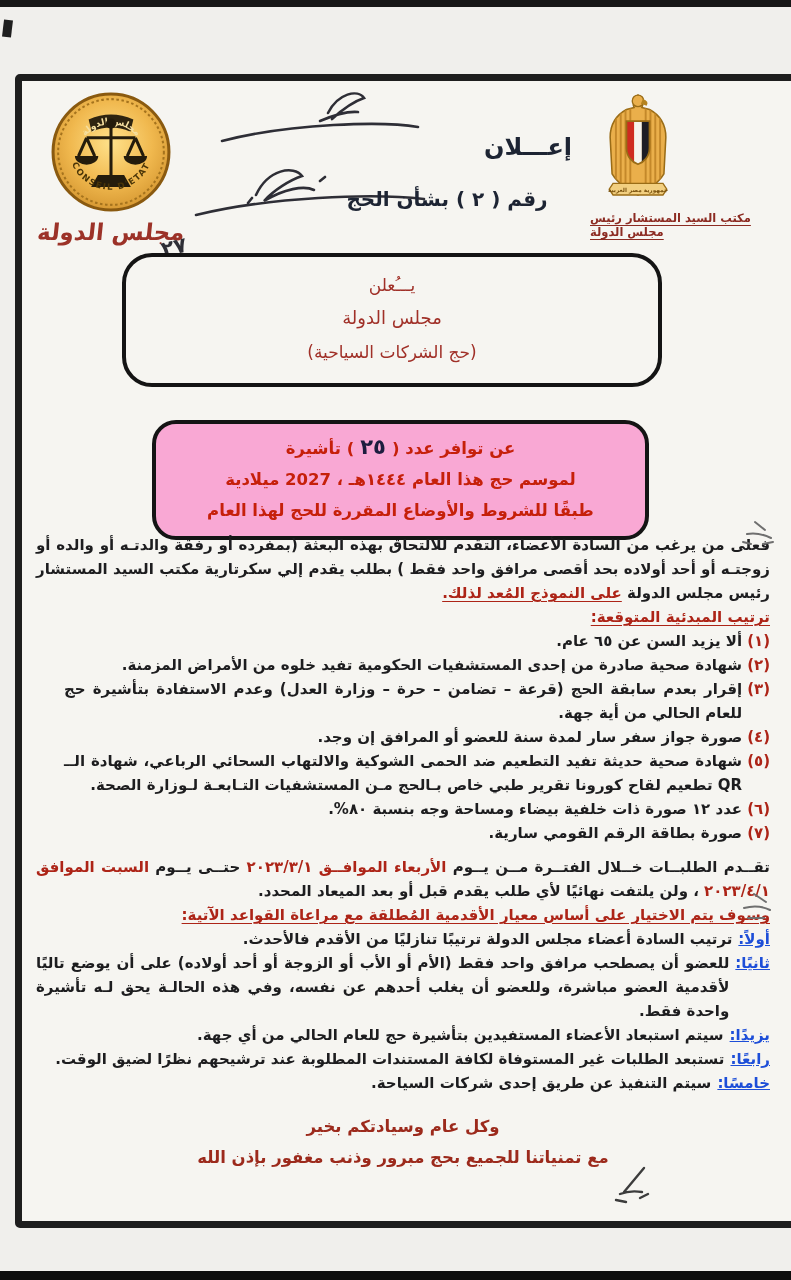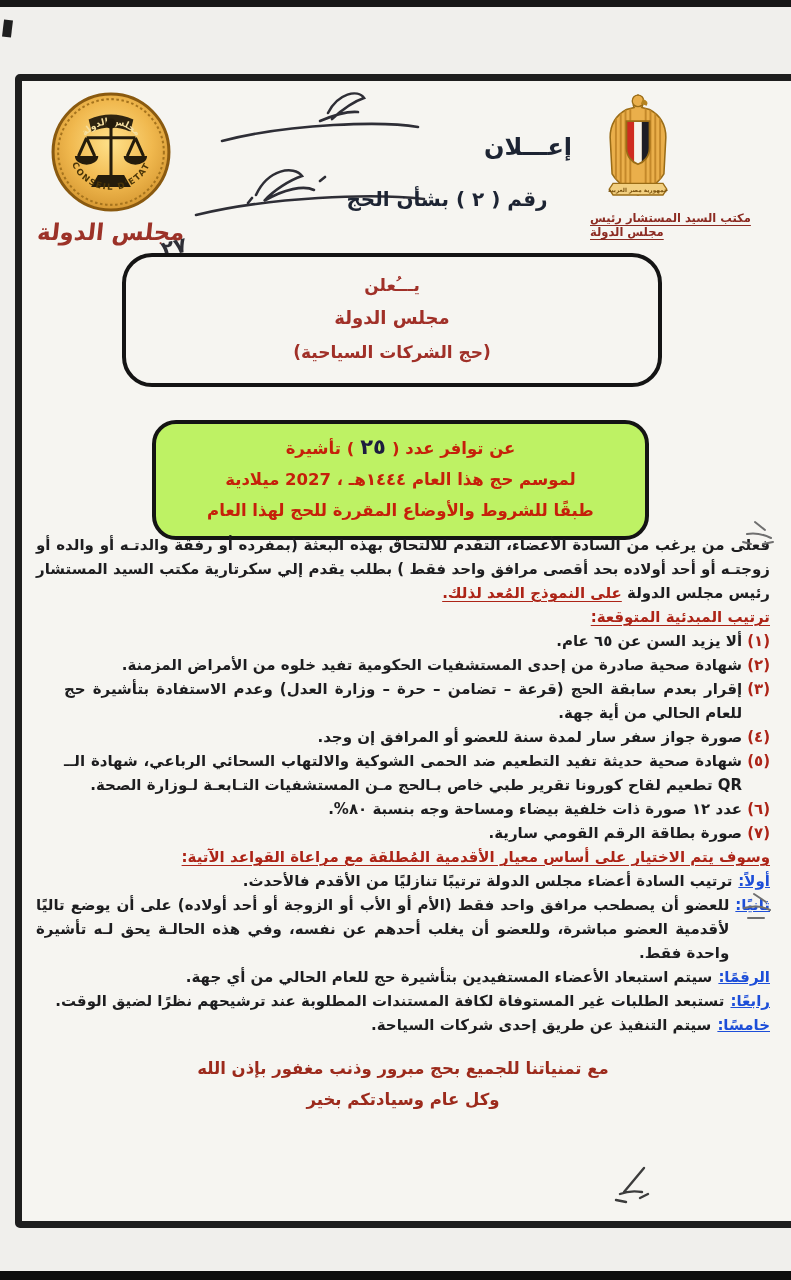--- a/index.html
+++ b/index.html
@@ -15,26 +15,26 @@
   .seal{position:absolute;left:14px;top:10px;width:150px;text-align:center;}
   .seal-caption{margin-top:2px;font-size:23px;font-weight:bold;color:#9c3228;letter-spacing:1px;transform:skewX(-6deg);}
   .title-block{position:absolute;left:300px;top:52px;width:250px;text-align:center;color:#1d2433;}
   .title-1{font-size:24px;font-weight:bold;letter-spacing:1px;text-align:right;}
   .title-2{font-size:20px;font-weight:bold;margin-top:26px;}
   .emblem{position:absolute;left:568px;top:8px;width:200px;text-align:left;}
   .emblem-caption{margin-top:4px;font-size:11.5px;font-weight:bold;color:#8c2b22;text-decoration:underline;text-underline-offset:3px;}
   .signature{position:absolute;left:138px;top:0px;width:300px;height:180px;pointer-events:none;}
 
   
-  .announce-box{position:absolute;left:100px;top:172px;width:540px;box-sizing:border-box;border:4px solid #141414;border-radius:30px;padding:12px 14px 14px;text-align:center;color:#a03028;font-weight:bold;}
+  .announce-box{position:absolute;left:100px;top:172px;width:540px;box-sizing:border-box;border:4px solid #141414;border-radius:30px;padding:12px 14px 14px;text-align:center;color:#a03028;font-weight:normal;}
   .ab-l1{font-size:17px;line-height:32px;}
   .ab-l2{font-size:18px;line-height:34px;}
   .ab-l3{font-size:16px;line-height:34px;}
   .ab-l4{font-size:17px;line-height:34px;}
-  .orange-box{position:absolute;left:130px;top:339px;width:497px;box-sizing:border-box;border:4px solid #141414;border-radius:24px;background:#bef264;padding:8px 10px 10px;text-align:center;color:#c6200a;font-weight:bold;}
+  .orange-box{position:absolute;left:130px;top:339px;width:497px;box-sizing:border-box;border:4px solid #141414;border-radius:24px;background:#f9a8d4;padding:8px 10px 10px;text-align:center;color:#c6200a;font-weight:bold;}
   .ob-line{font-size:16.5px;line-height:31px;}
   .ob-count{color:#1d1d3f;font-size:21px;padding:0 6px;letter-spacing:2px;}
 
   
   .doc-body{position:absolute;left:14px;top:452px;width:734px;direction:rtl;font-size:15px;font-weight:bold;color:#1d1d1f;line-height:24px;text-align:justify;}
   .doc-body p{margin:0;}
   .red{color:#ad2417;}
   .red-ul{color:#ad2417;text-decoration:underline;text-underline-offset:3px;margin-left:40px;}
   .cond{display:flex;gap:5px;}
   .cnum{color:#ad2417;flex:0 0 auto;}
@@ -182,47 +182,48 @@
           </div>
         <div class="cond">
             <span class="cnum">(٦)</span>
             <span class="ctext">عدد ١٢ صورة ذات خلفية بيضاء ومساحة وجه بنسبة ٨٠%.</span>
           </div>
         <div class="cond">
             <span class="cnum">(٧)</span>
             <span class="ctext">صورة بطاقة الرقم القومي سارية.</span>
           </div>
 
+        <p class="dates-p"><span>تقــدم الطلبــات خــلال الفتــرة مــن يــوم </span><span class="red">الأربعاء الموافــق ٢٠٢٣/٣/١</span><span> حتــى يــوم </span><span class="red">السبت الموافق ٢٠٢٣/٤/١</span><span> ، ولن يلتفت نهائيًا لأي طلب يقدم قبل أو بعد الميعاد المحدد.</span></p>
 
         <p class="red-ul">وسوف يتم الاختيار على أساس معيار الأقدمية المُطلقة مع مراعاة القواعد الآتية:</p>
 
         <div class="rule">
             <span class="rlabel">أولاً:</span>
             <span class="rtext">ترتيب السادة أعضاء مجلس الدولة ترتيبًا تنازليًا من الأقدم فالأحدث.</span>
           </div>
         <div class="rule">
             <span class="rlabel">ثانيًا:</span>
             <span class="rtext">للعضو أن يصطحب مرافق واحد فقط (الأم أو الأب أو الزوجة أو أحد أولاده) على أن يوضع تاليًا لأقدمية العضو مباشرة، وللعضو أن يغلب أحدهم عن نفسه، وفي هذه الحالـة يحق لـه تأشيرة واحدة فقط.</span>
           </div>
         <div class="rule">
-            <span class="rlabel">الرقمًا:</span>
+            <span class="rlabel">يزيدًا:</span>
             <span class="rtext">سيتم استبعاد الأعضاء المستفيدين بتأشيرة حج للعام الحالي من أي جهة.</span>
           </div>
         <div class="rule">
             <span class="rlabel">رابعًا:</span>
             <span class="rtext">تستبعد الطلبات غير المستوفاة لكافة المستندات المطلوبة عند ترشيحهم نظرًا لضيق الوقت.</span>
           </div>
         <div class="rule">
             <span class="rlabel">خامسًا:</span>
             <span class="rtext">سيتم التنفيذ عن طريق إحدى شركات السياحة.</span>
           </div>
 
         <div class="closing">
+          <div>وكل عام وسيادتكم بخير</div>
           <div>مع تمنياتنا للجميع بحج مبرور وذنب مغفور بإذن الله</div>
-          <div>وكل عام وسيادتكم بخير</div>
         </div>
       </div>
 
     </div>
   </div>
 
   <svg class="scribble" style="left:733px;top:518px;" width="48" height="42" viewBox="0 0 48 42">
     <g stroke="#6f6f6f" stroke-width="2" fill="none" stroke-linecap="round">
       <path d="M22 4 l10 8 M14 16 q12 -2 24 4 M10 24 l8 2 M30 26 l10 -2"></path>
     </g>

